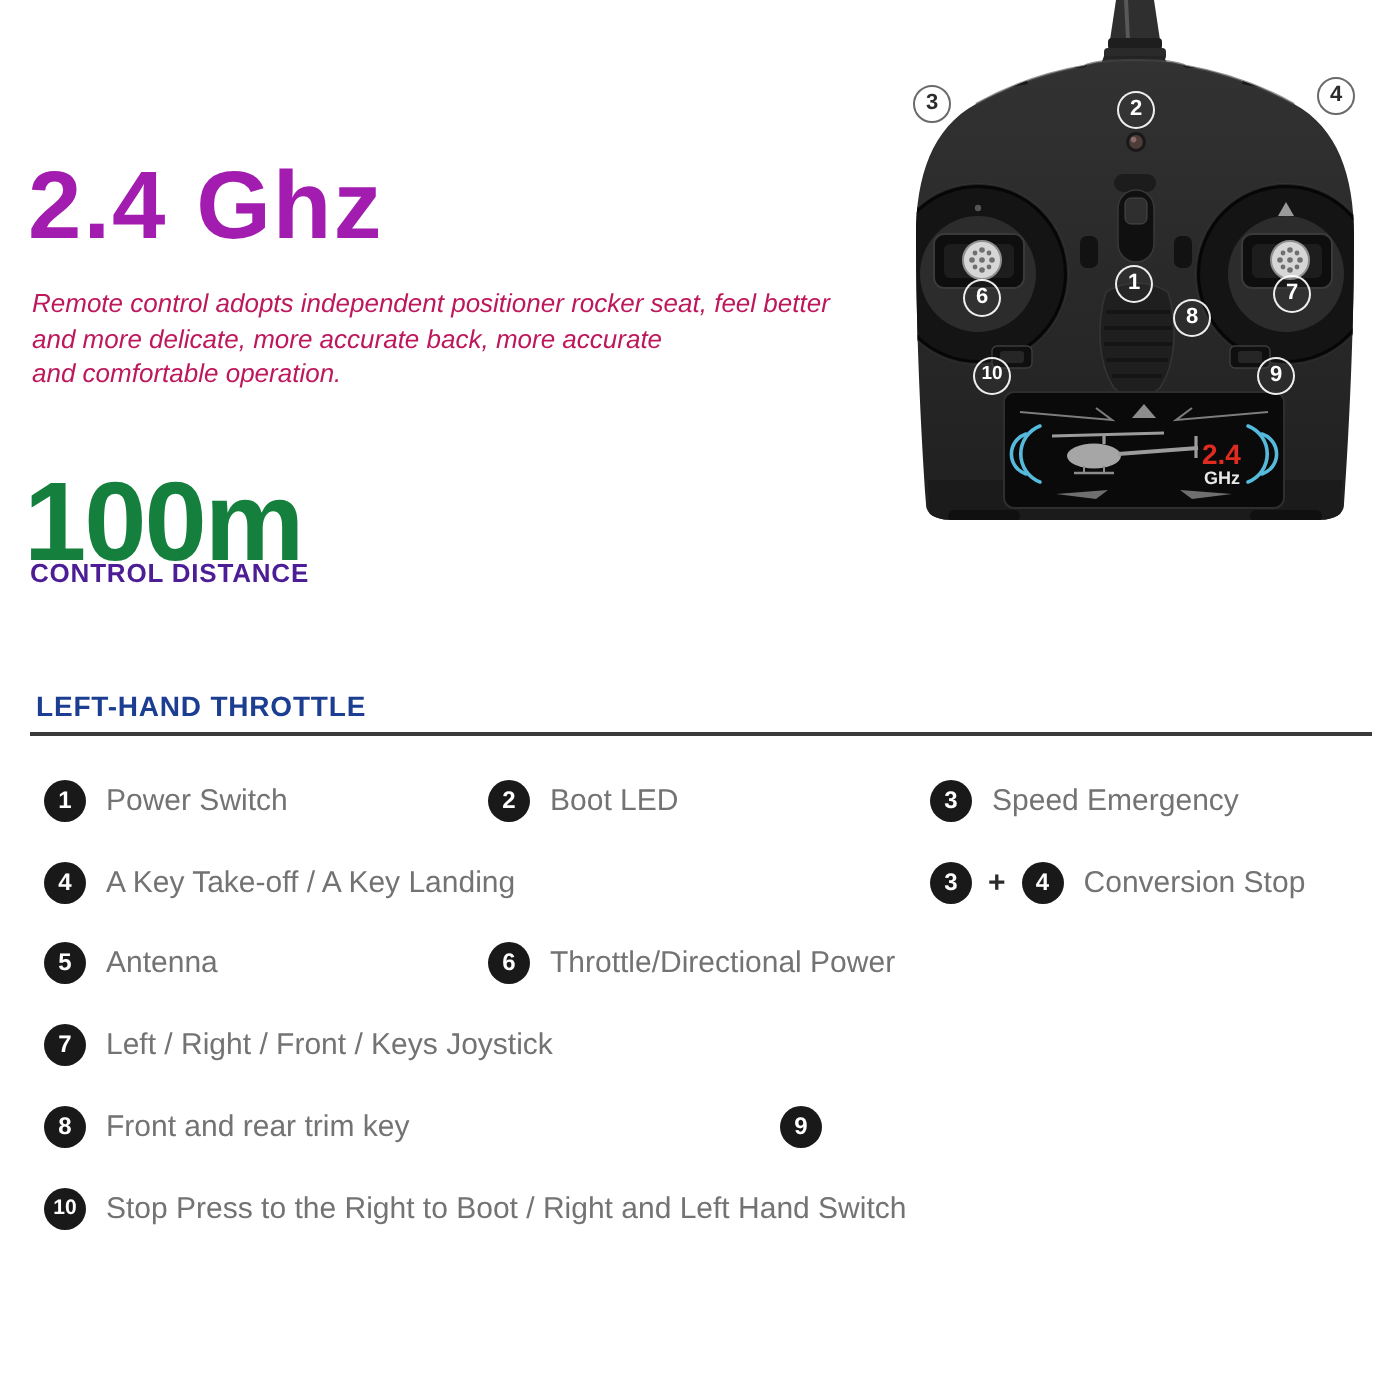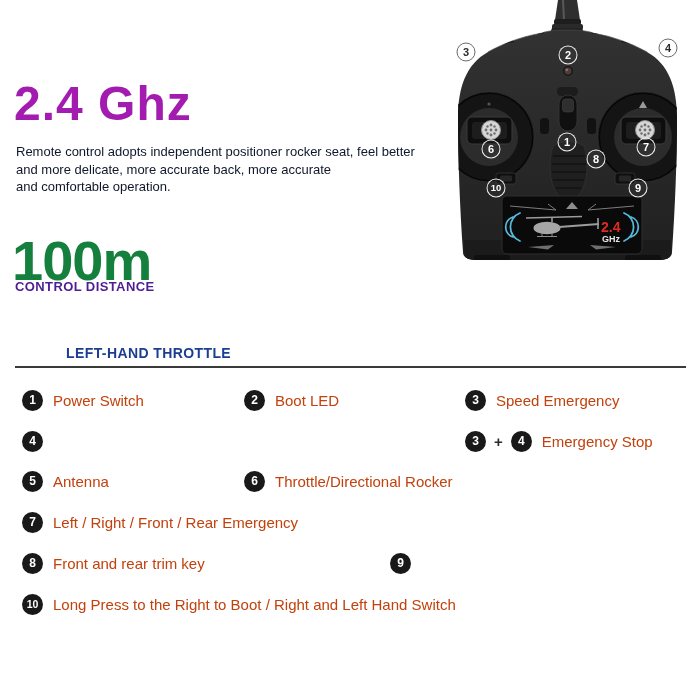--- a/index.html
+++ b/index.html
@@ -8,22 +8,23 @@
     font-family:"Liberation Sans", sans-serif;overflow:hidden;
   }
   
   .hero-title{
     position:absolute;left:14px;top:76px;
     font-size:48px;font-weight:700;letter-spacing:1px;
     color:#a21caf;
   }
   .hero-desc{
     position:absolute;left:16px;top:143px;width:420px;
-    font-size:13px;line-height:17.5px;color:#0f172a;font-weight:500;
+    font-size:13px;line-height:17.5px;color:#be185d;font-weight:500;
     white-space:pre-line;
+    font-style:italic;
   }
   .distance-value{
     position:absolute;left:12px;top:228px;
     font-size:56px;font-weight:800;letter-spacing:-1px;color:#15803d;
   }
   .distance-label{
     position:absolute;left:15px;top:279px;
     font-size:13px;font-weight:600;letter-spacing:.4px;color:#4c1d95;
   }
   
@@ -39,35 +40,35 @@
   .callout.dark{border:1.3px solid #6a6a6a;color:#2c2c2c;background:transparent;font-weight:600;}
   .callout.two-digit{font-size:9.5px;}
   .co-1{left:137px;top:142px}.co-2{left:138px;top:55px}
   .co-3{left:36px;top:52px}.co-4{left:238px;top:48px}
   .co-6{left:61px;top:149px}.co-7{left:216px;top:147px}
   .co-8{left:166px;top:159px}.co-9{left:208px;top:188px}
   .co-10{left:66px;top:188px}
   
   .section-title{
     position:absolute;left:18px;top:345px;
-    font-size:14px;font-weight:700;letter-spacing:.4px;color:#1c3e92;margin-left:48px;
+    font-size:14px;font-weight:700;letter-spacing:.4px;color:#1c3e92;
   }
   .divider{
     position:absolute;left:15px;top:366px;width:671px;height:2px;background:#3a3a3a;
   }
   .item{
     position:absolute;display:flex;align-items:center;gap:10px;height:22px;
   }
   .badge{
     width:21px;height:21px;border-radius:50%;background:#191919;color:#ffffff;
     font-size:12px;font-weight:700;text-align:center;line-height:21px;flex:0 0 21px;
   }
   .badge.wide{font-size:10.5px;}
   .plus{font-size:15px;font-weight:700;color:#2b2b2b;margin:0 -2px;}
-  .item-label{font-size:15px;font-weight:500;color:#c2410c;white-space:nowrap;}
+  .item-label{font-size:15px;font-weight:500;color:#737373;white-space:nowrap;}
   .i0{left:22px;top:389px}.i1{left:244px;top:389px}.i2{left:465px;top:389px}
   .i3{left:22px;top:430px}.i4{left:465px;top:430px}
   .i5{left:22px;top:470px}.i6{left:244px;top:470px}
   .i7{left:22px;top:511px}
   .i8{left:22px;top:552px}.i9{left:390px;top:552px}
   .i10{left:22px;top:593px}
 </style>
 </head>
 <body>
 
@@ -228,42 +229,43 @@
 <div class="item i1">
   <span class="badge">2</span>
   <span class="item-label">Boot LED</span>
 </div>
 <div class="item i2">
   <span class="badge">3</span>
   <span class="item-label">Speed Emergency</span>
 </div>
 <div class="item i3">
   <span class="badge">4</span>
+  <span class="item-label">A Key Take-off / A Key Landing</span>
 </div>
 <div class="item i4">
   <span class="badge">3</span>
   <span class="plus">+</span>
   <span class="badge">4</span>
-  <span class="item-label">Emergency Stop</span>
+  <span class="item-label">Conversion Stop</span>
 </div>
 <div class="item i5">
   <span class="badge">5</span>
   <span class="item-label">Antenna</span>
 </div>
 <div class="item i6">
   <span class="badge">6</span>
-  <span class="item-label">Throttle/Directional Rocker</span>
+  <span class="item-label">Throttle/Directional Power</span>
 </div>
 <div class="item i7">
   <span class="badge">7</span>
-  <span class="item-label">Left / Right / Front / Rear Emergency</span>
+  <span class="item-label">Left / Right / Front / Keys Joystick</span>
 </div>
 <div class="item i8">
   <span class="badge">8</span>
   <span class="item-label">Front and rear trim key</span>
 </div>
 <div class="item i9">
   <span class="badge">9</span>
 </div>
 <div class="item i10">
   <span class="badge wide">10</span>
-  <span class="item-label">Long Press to the Right to Boot / Right and Left Hand Switch</span>
+  <span class="item-label">Stop Press to the Right to Boot / Right and Left Hand Switch</span>
 </div>
 
 </body></html>

